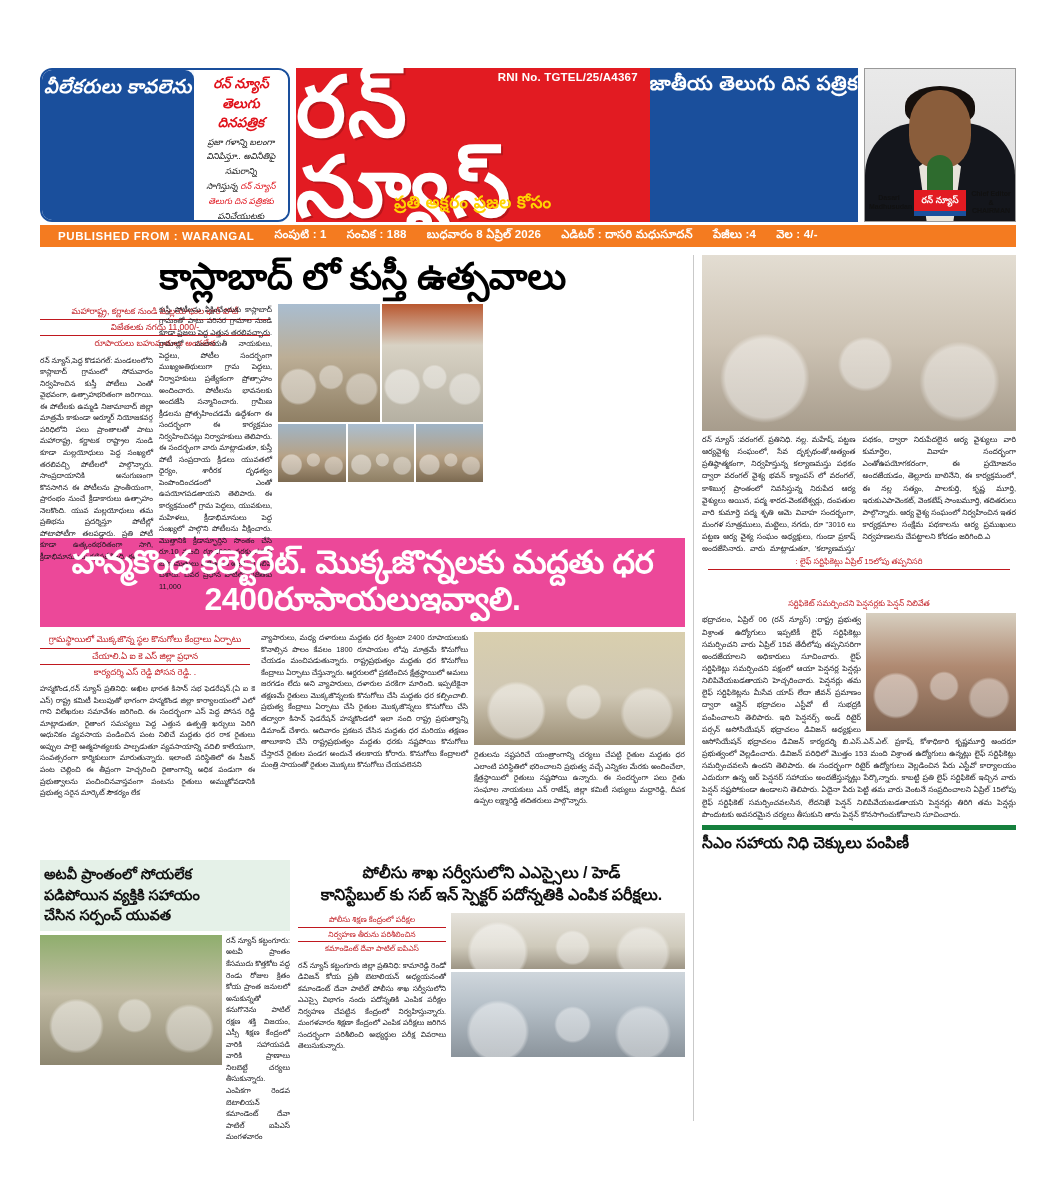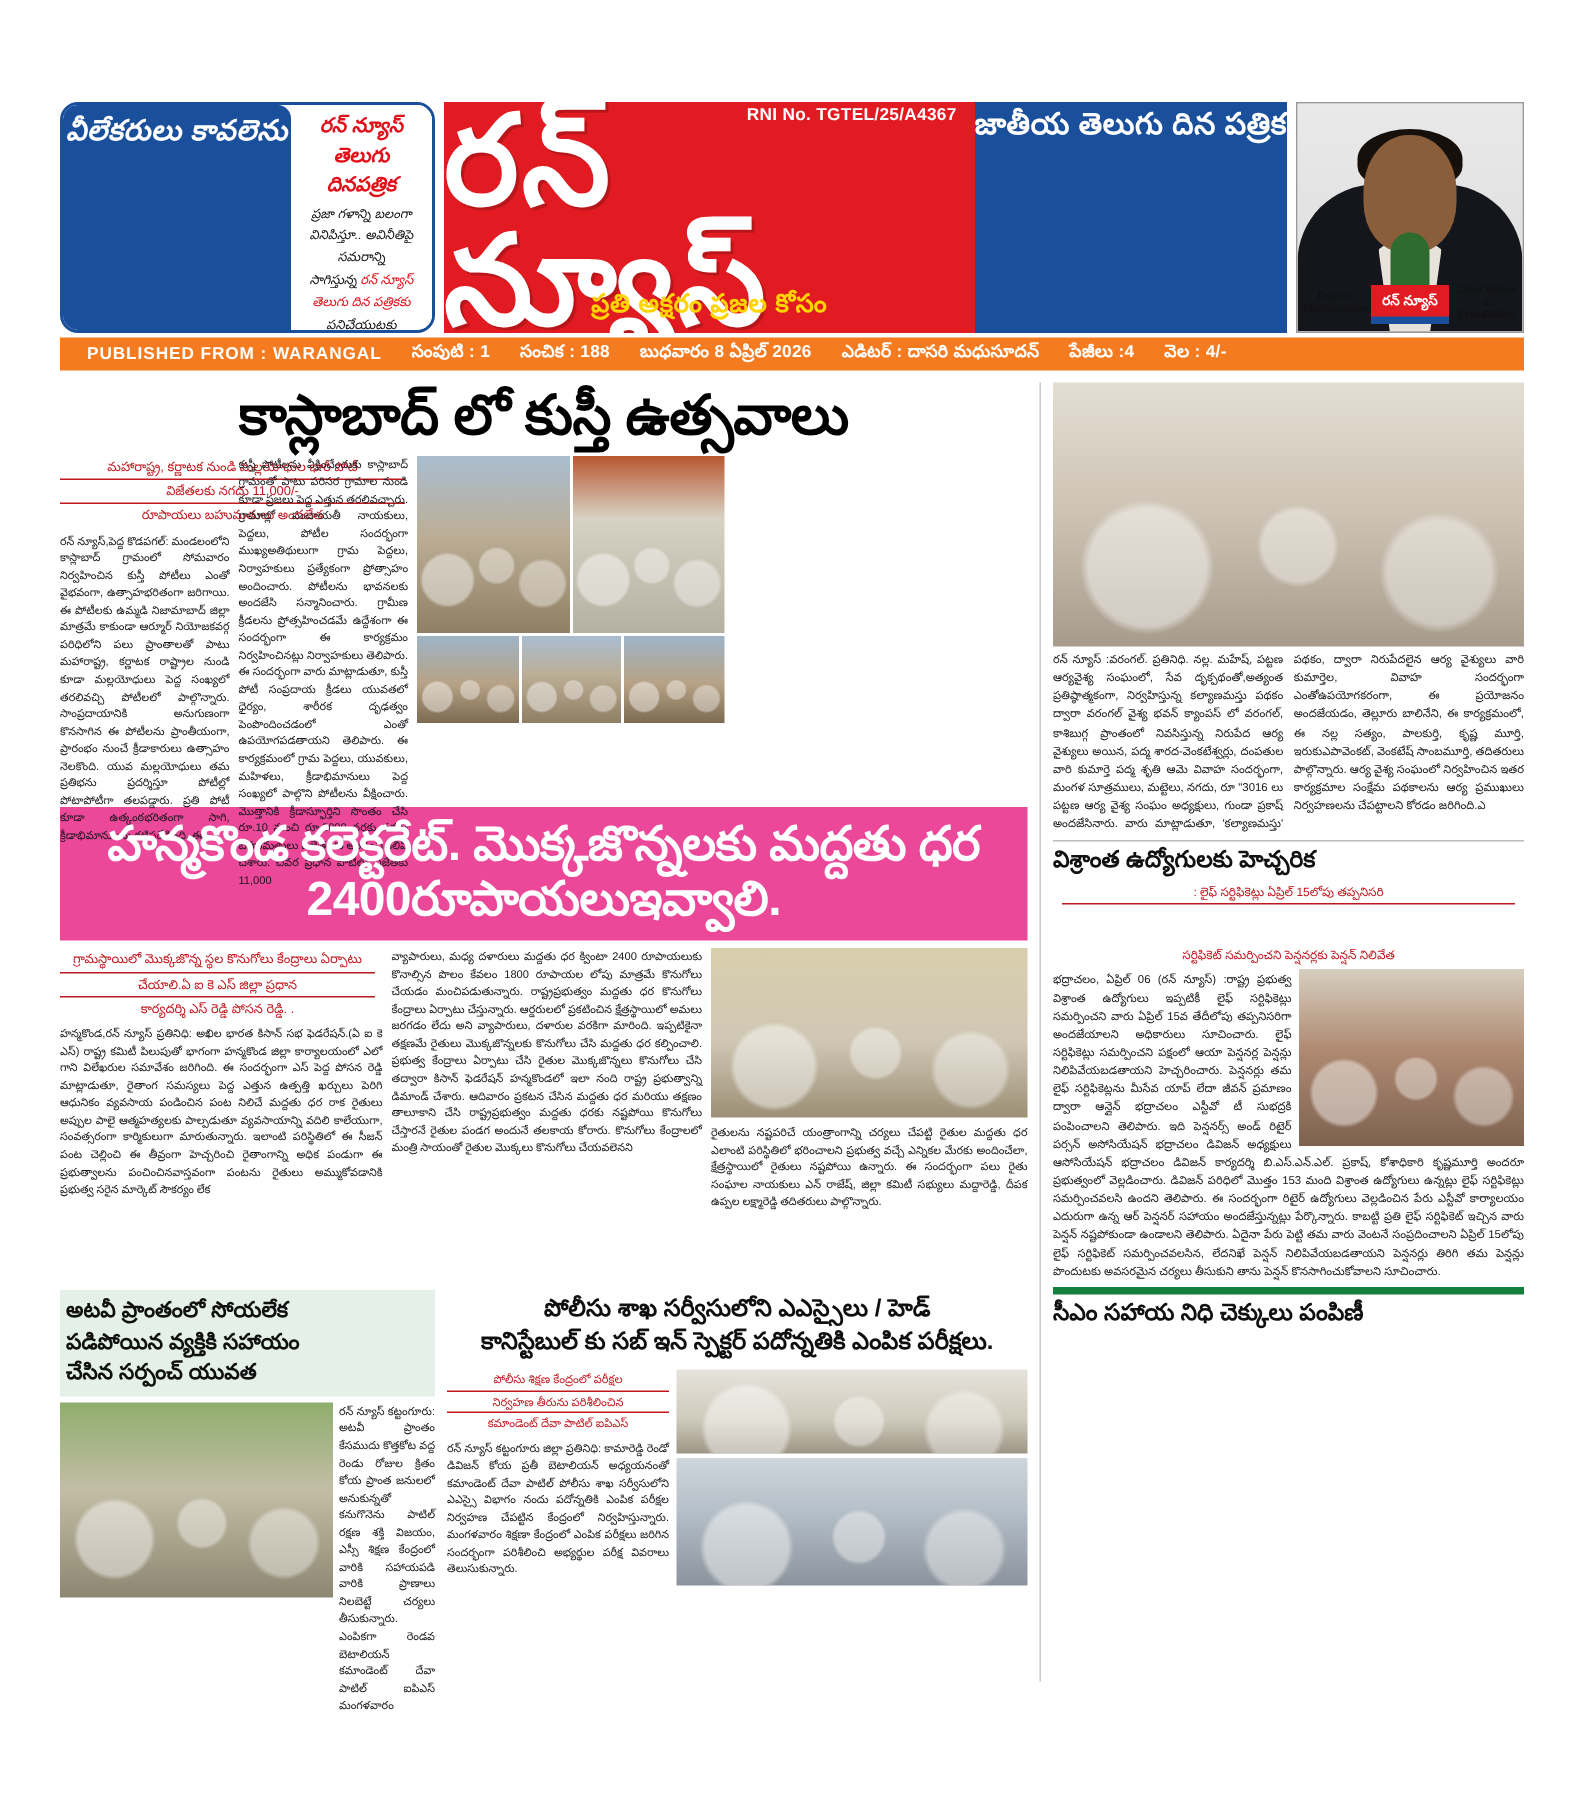--- a/index.html
+++ b/index.html
@@ -314,21 +314,20 @@
           </div>
         </div>
       </div>
     </div>
 
     <div class="right-col">
 
       <div class="ph ph-meet" style="height:176px;"></div>
       <div class="rc-text two-col">రన్ న్యూస్ :వరంగల్. ప్రతినిధి. నల్ల. మహేష్, పట్టణ ఆర్యవైశ్య సంఘంలో, సేవ దృక్పథంతో,అత్యంత ప్రతిష్ఠాత్మకంగా, నిర్వహిస్తున్న కల్యాణమస్తు పథకం ద్వారా వరంగల్ వైశ్య భవన్ క్యాంపస్ లో వరంగల్, కాశిబుగ్గ ప్రాంతంలో నివసిస్తున్న నిరుపేద ఆర్య వైశ్యులు అయిన, పద్మ శారద-వెంకటేశ్వర్లు, దంపతుల వారి కుమార్తె పద్మ శృతి ఆమె వివాహ సందర్భంగా, మంగళ సూత్రములు, మట్టెలు, నగదు, రూ "3016 లు పట్టణ ఆర్య వైశ్య సంఘం అధ్యక్షులు, గుండా ప్రకాష్ అందజేసినారు. వారు మాట్లాడుతూ, 'కల్యాణమస్తు' పథకం, ద్వారా నిరుపేదలైన ఆర్య వైశ్యులు వారి కుమార్తెల, వివాహ సందర్భంగా ఎంతోఉపయోగకరంగా, ఈ ప్రయోజనం అందజేయడం, తెల్లూరు బాలినేని, ఈ కార్యక్రమంలో, ఈ నల్ల సత్యం, పాలకుర్తి, కృష్ణ మూర్తి, ఇరుకుఎపావెంకట్, వెంకటేష్ సాంబమూర్తి, తదితరులు పాల్గొన్నారు. ఆర్య వైశ్య సంఘంలో నిర్వహించిన ఇతర కార్యక్రమాల సంక్షేమ పథకాలను ఆర్య ప్రముఖులు నిర్వహణలను చేపట్టాలని కోరడం జరిగింది.ఎ</div>
 
-      <div class="rc-head-lg" style="margin-top:5px; border-top:1px solid #bbb; padding-top:4px;">విశ్రాంత ఉద్యోగులకు హెచ్చరిక</div>
       <div class="rc-sub-red">
         <div>: లైఫ్ సర్టిఫికెట్లు ఏప్రిల్ 15లోపు తప్పనిసరి</div>
         <div>సర్టిఫికెట్ సమర్పించని పెన్షనర్లకు పెన్షన్ నిలివేత</div>
       </div>
       <div>
         <div class="ph ph-lady rc-wrap-photo"></div>
         <div class="rc-text">భద్రాచలం, ఏప్రిల్ 06 (రన్ న్యూస్) :రాష్ట్ర ప్రభుత్వ విశ్రాంత ఉద్యోగులు ఇప్పటికీ లైఫ్ సర్టిఫికెట్లు సమర్పించని వారు ఏప్రిల్ 15వ తేదీలోపు తప్పనిసరిగా అందజేయాలని అధికారులు సూచించారు. లైఫ్ సర్టిఫికెట్లు సమర్పించని పక్షంలో ఆయా పెన్షనర్ల పెన్షన్లు నిలిపివేయబడతాయని హెచ్చరించారు. పెన్షనర్లు తమ లైఫ్ సర్టిఫికెట్లను మీసేవ యాప్ లేదా జీవన్ ప్రమాణం ద్వారా ఆన్లైన్ భద్రాచలం ఎస్టీవో టీ సుభద్రకి పంపించాలని తెలిపారు. ఇది పెన్షనర్స్ అండ్ రిటైర్ పర్సన్ అసోసియేషన్ భద్రాచలం డివిజన్ అధ్యక్షులు ఆసోసియేషన్ భద్రాచలం డివిజన్ కార్యదర్శి బి.ఎస్.ఎన్.ఎల్. ప్రకాష్, కోశాధికారి కృష్ణమూర్తి అందరూ ప్రభుత్వంలో వెల్లడించారు. డివిజన్ పరిధిలో మొత్తం 153 మంది విశ్రాంత ఉద్యోగులు ఉన్నట్లు లైఫ్ సర్టిఫికెట్లు సమర్పించవలసి ఉందని తెలిపారు. ఈ సందర్భంగా రిటైర్ ఉద్యోగులు వెల్లడించిన పేరు ఎస్టీవో కార్యాలయం ఎదురుగా ఉన్న ఆర్ పెన్షనర్ సహాయం అందజేస్తున్నట్లు పేర్కొన్నారు. కాబట్టి ప్రతి లైఫ్ సర్టిఫికెట్ ఇచ్చిన వారు పెన్షన్ నష్టపోకుండా ఉండాలని తెలిపారు. ఏదైనా పేరు పెట్టి తమ వారు వెంటనే సంప్రదించాలని ఏప్రిల్ 15లోపు లైఫ్ సర్టిఫికెట్ సమర్పించవలసిన, లేదనిఖే పెన్షన్ నిలిపివేయబడతాయని పెన్షనర్లు తిరిగి తమ పెన్షన్లు పొందుటకు అవసరమైన చర్యలు తీసుకుని తాను పెన్షన్ కొనసాగించుకోవాలని సూచించారు.</div>
       </div>
 
       <div style="clear:both;"></div>

